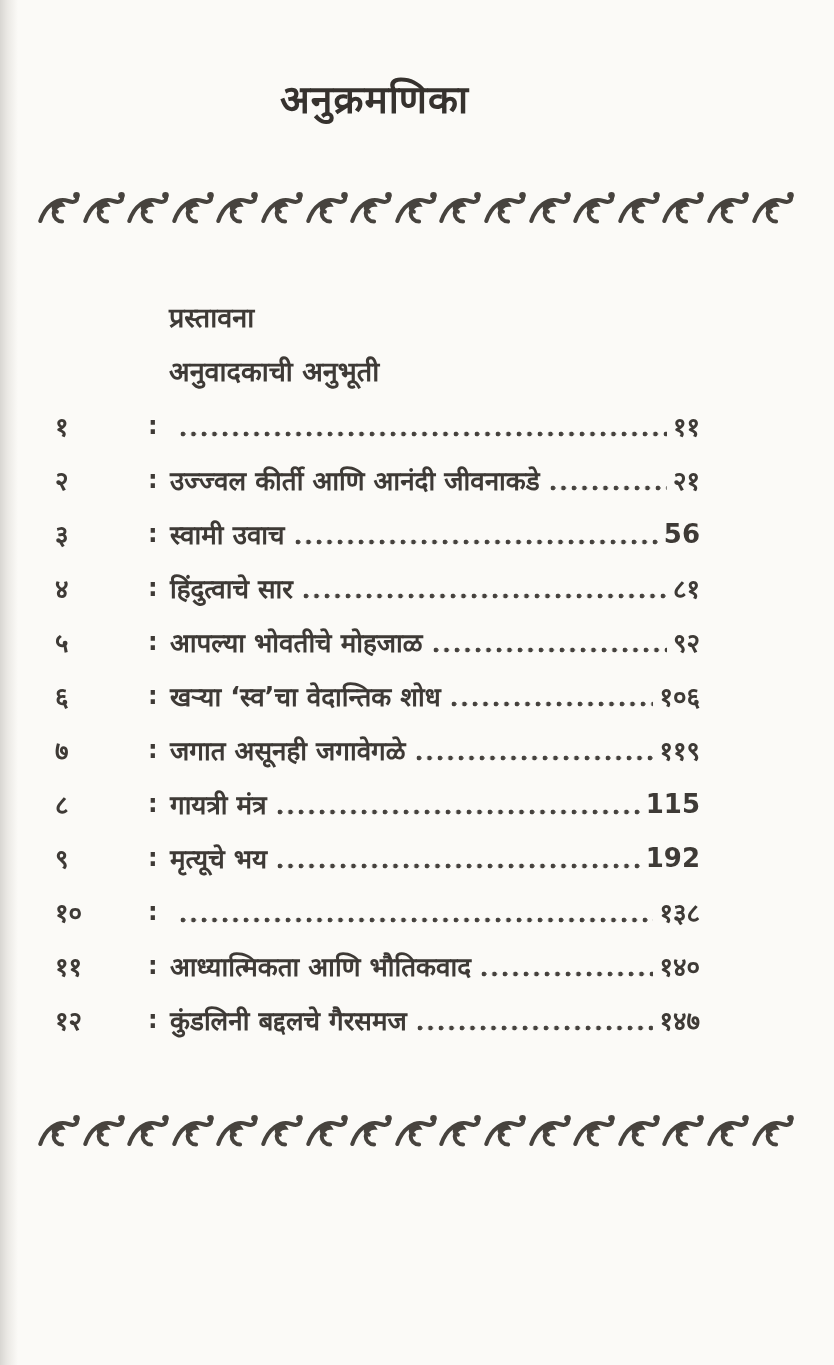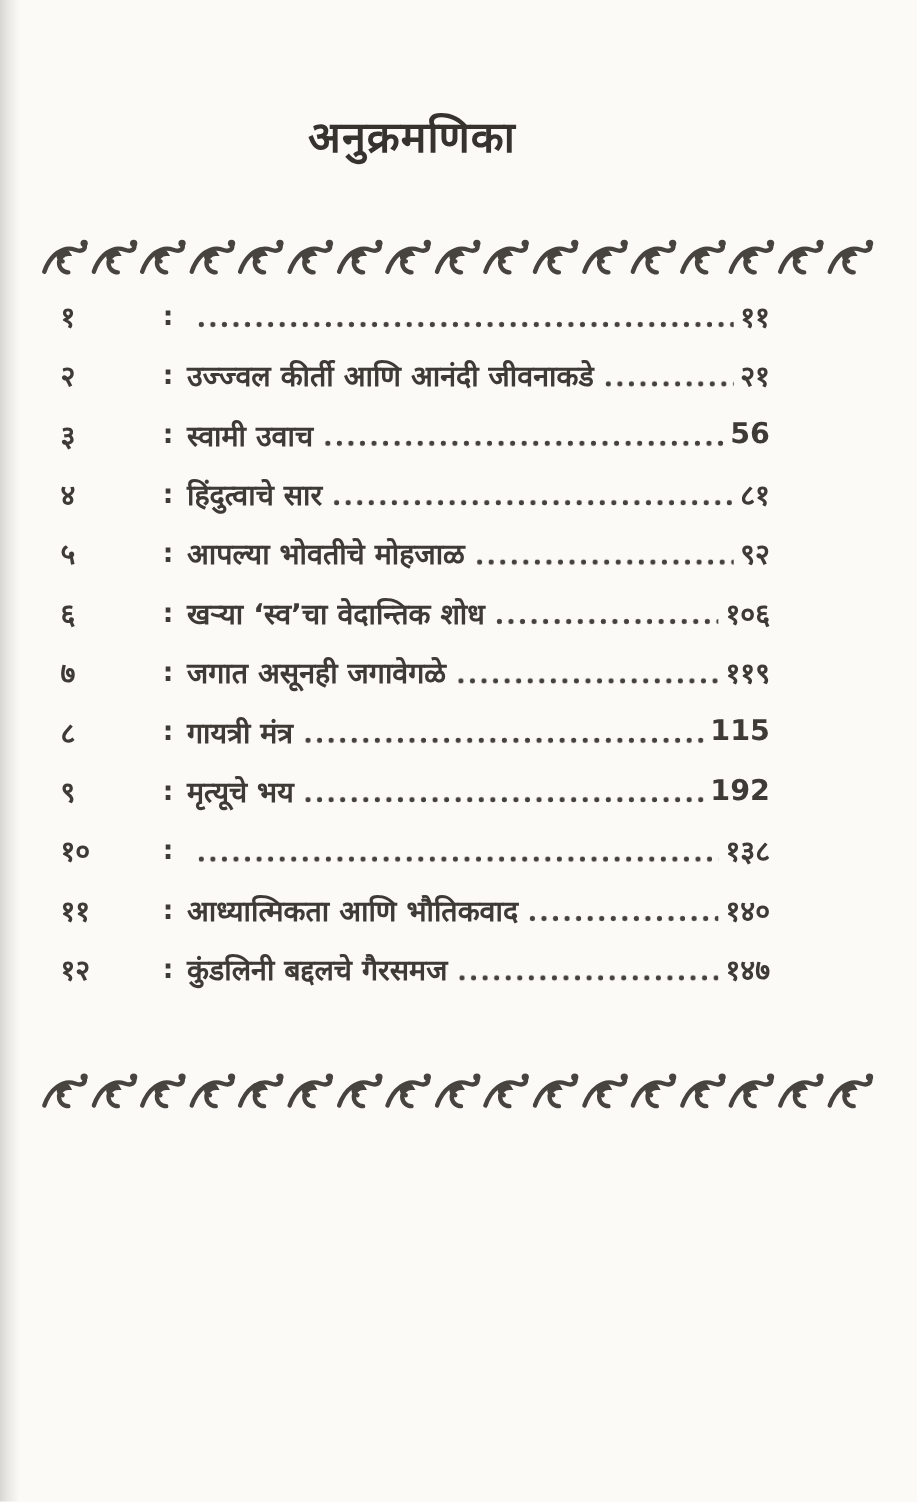--- a/index.html
+++ b/index.html
@@ -7,21 +7,21 @@
     width:834px;height:1365px;
     background:#fbfaf7;
     font-family:"DejaVu Sans", sans-serif;
     color:#3e3a36;
     overflow:hidden;
   }
   .page{
     position:relative;
     width:834px;height:1365px;
     box-sizing:border-box;
-    padding-top:100px;
+    padding-top:74px;
     background:#fbfaf7;
   }
   .scan-edge{
     position:absolute;left:0;top:0;bottom:0;width:18px;
     background:linear-gradient(90deg,#d8d6d2 0%,#eae8e4 40%,rgba(251,250,247,0) 100%);
     pointer-events:none;
   }
   h1.title{
     margin:0 0 0 280px;
     font-size:39px;
@@ -154,20 +154,28 @@
       <circle cx="38.2" cy="7.2" r="3.3"></circle>
       <path d="M23.8 33.6 A 8.4 8.4 0 1 1 23.8 16.8 A 4.6 4.6 0 1 0 18.6 23.6"></path>
     </svg>
       <svg class="orn" viewBox="0 0 44 42" aria-hidden="true">
       <path d="M2 33 C 7 18, 19 9, 30 13 C 36.5 15.3, 39.8 13, 38.6 7.6"></path>
       <circle cx="38.2" cy="7.2" r="3.3"></circle>
       <path d="M23.8 33.6 A 8.4 8.4 0 1 1 23.8 16.8 A 4.6 4.6 0 1 0 18.6 23.6"></path>
     </svg>
     </div>
 
+  <div class="front">
+    <div class="front-item">
+      <span>प्रस्तावना</span>
+    </div>
+    <div class="front-item">
+      <span>अनुवादकाची अनुभूती</span>
+    </div>
+  </div>
 
   <div class="entries">
     <div class="row">
       <span class="num">१</span>
       <span class="colon">:</span>
       <span class="dots"></span>
       <span class="pnum">११</span>
     </div>
     <div class="row">
       <span class="num">२</span>

